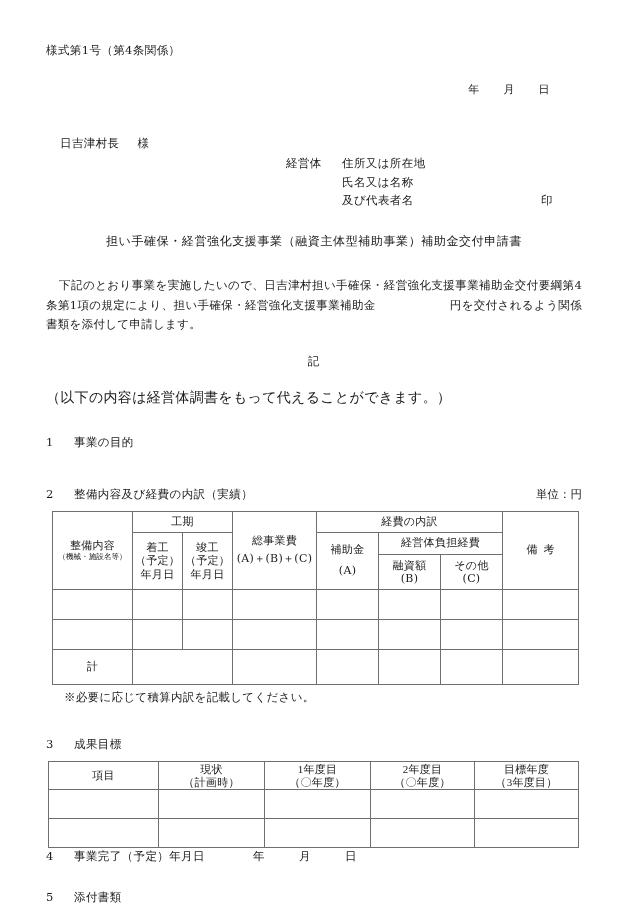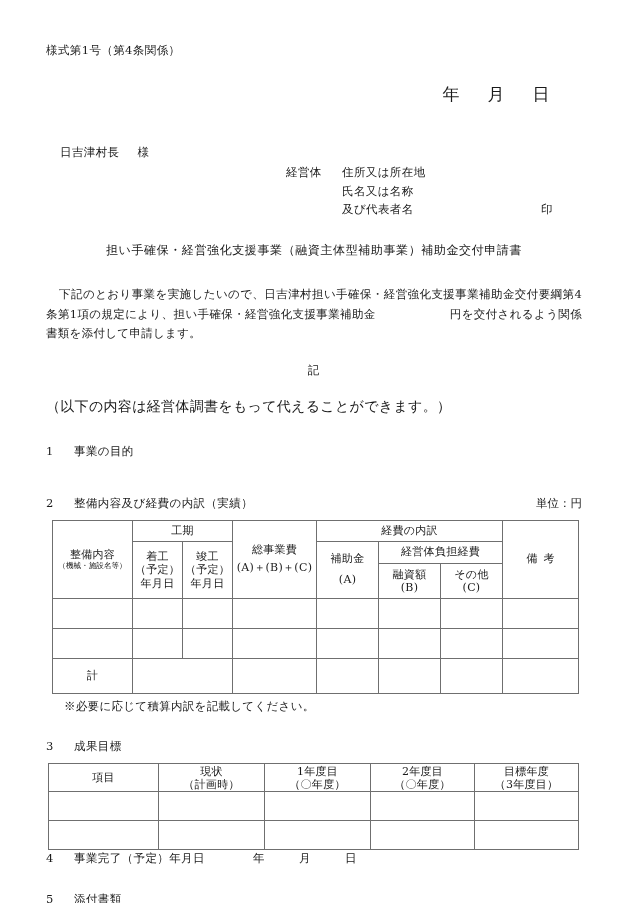--- a/index.html
+++ b/index.html
@@ -28,21 +28,21 @@
 
   
   .form-no {
     font-size: 11.5px;
     letter-spacing: .4px;
   }
   .date-line {
     margin-top: 23px;
     padding-right: 32px;
     text-align: right;
-    font-size: 17px;
+    font-size: 11px;
     letter-spacing: .4px;
   }
   .date-line .gap { display:inline-block; width: 16px; }
 
   .addressee {
     margin-top: 36px;
     padding-left: 14px;
     font-size: 11.5px;
     letter-spacing: .4px;
   }
@@ -108,21 +108,21 @@
   }
   .section .num  { display:inline-block; width: 28px; }
   .sec1 { margin-top: 26px; }
   .sec2 { margin-top: 34px; position: relative; }
   .sec2 .unit {
     position: absolute;
     right: 0;
     top: 0;
     letter-spacing: 0;
   }
-  .sec3 { margin-top: 23px; }
+  .sec3 { margin-top: 30px; }
   .sec4 { }
   .sec5 { margin-top: 23px; }
   .sec4 .d1 { display:inline-block; margin-left: 44px; }
   .sec4 .d2 { display:inline-block; margin-left: 30px; }
   .sec4 .d3 { display:inline-block; margin-left: 30px; }
 
   
   table {
     border-collapse: collapse;
     table-layout: fixed;
@@ -156,20 +156,21 @@
   .cell-total-fee { line-height: 1.7; }
   .cell-total-fee span { display:block; }
   .cell-hojo { line-height: 1.9; }
   .cell-hojo span { display:block; }
   .cell-biko { letter-spacing: 6px; text-indent: 6px; margin-top: 26px; }
 
   .tbl-goal {
     margin-top: 8px;
     margin-left: 2px;
     width: 530px;
+    font-family: Liberation Serif, serif;
   }
   .tbl-goal th { height: 27px; line-height: 1.22; }
   .tbl-goal th span { display:block; }
   .tbl-goal .g-row td { height: 28px; }
 
   .note-line {
     margin-top: 4px;
     padding-left: 18px;
     font-size: 11.5px;
     letter-spacing: .3px;

